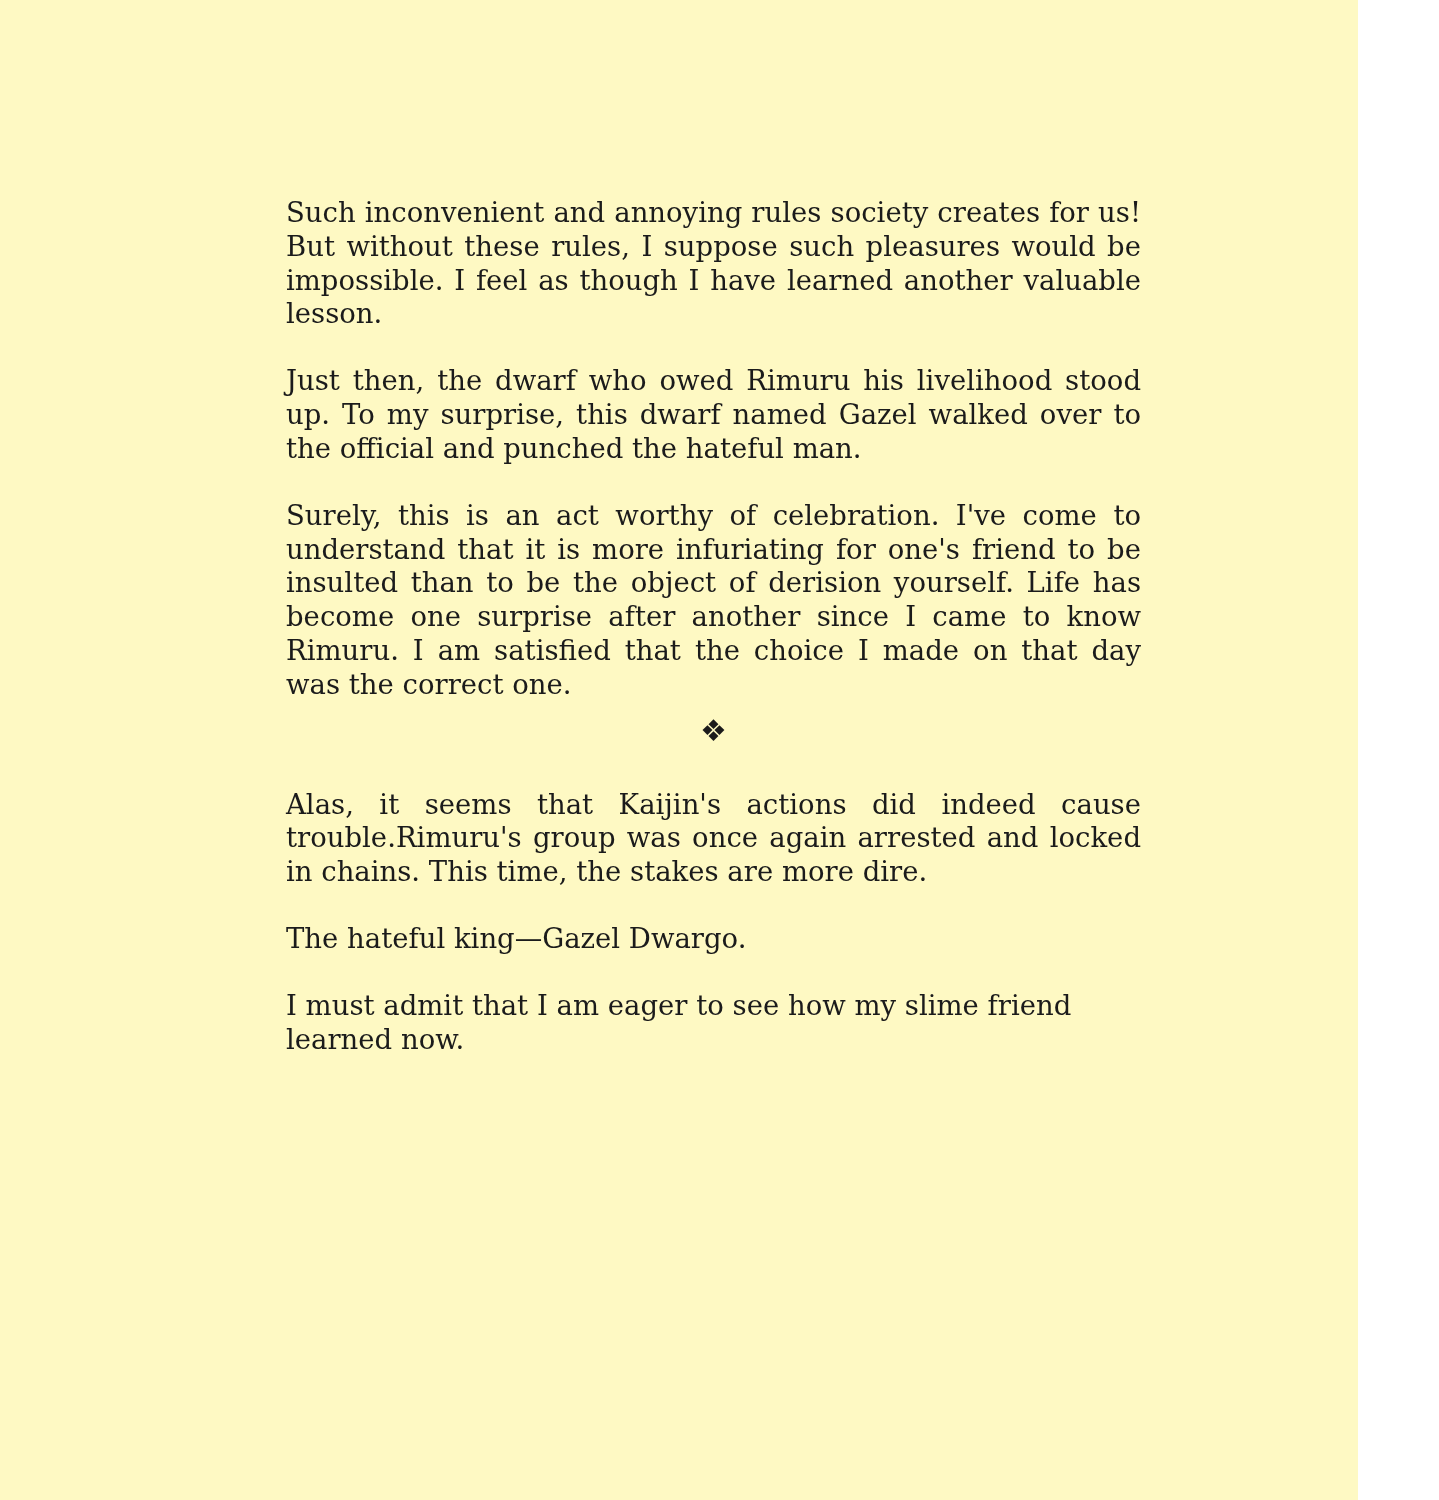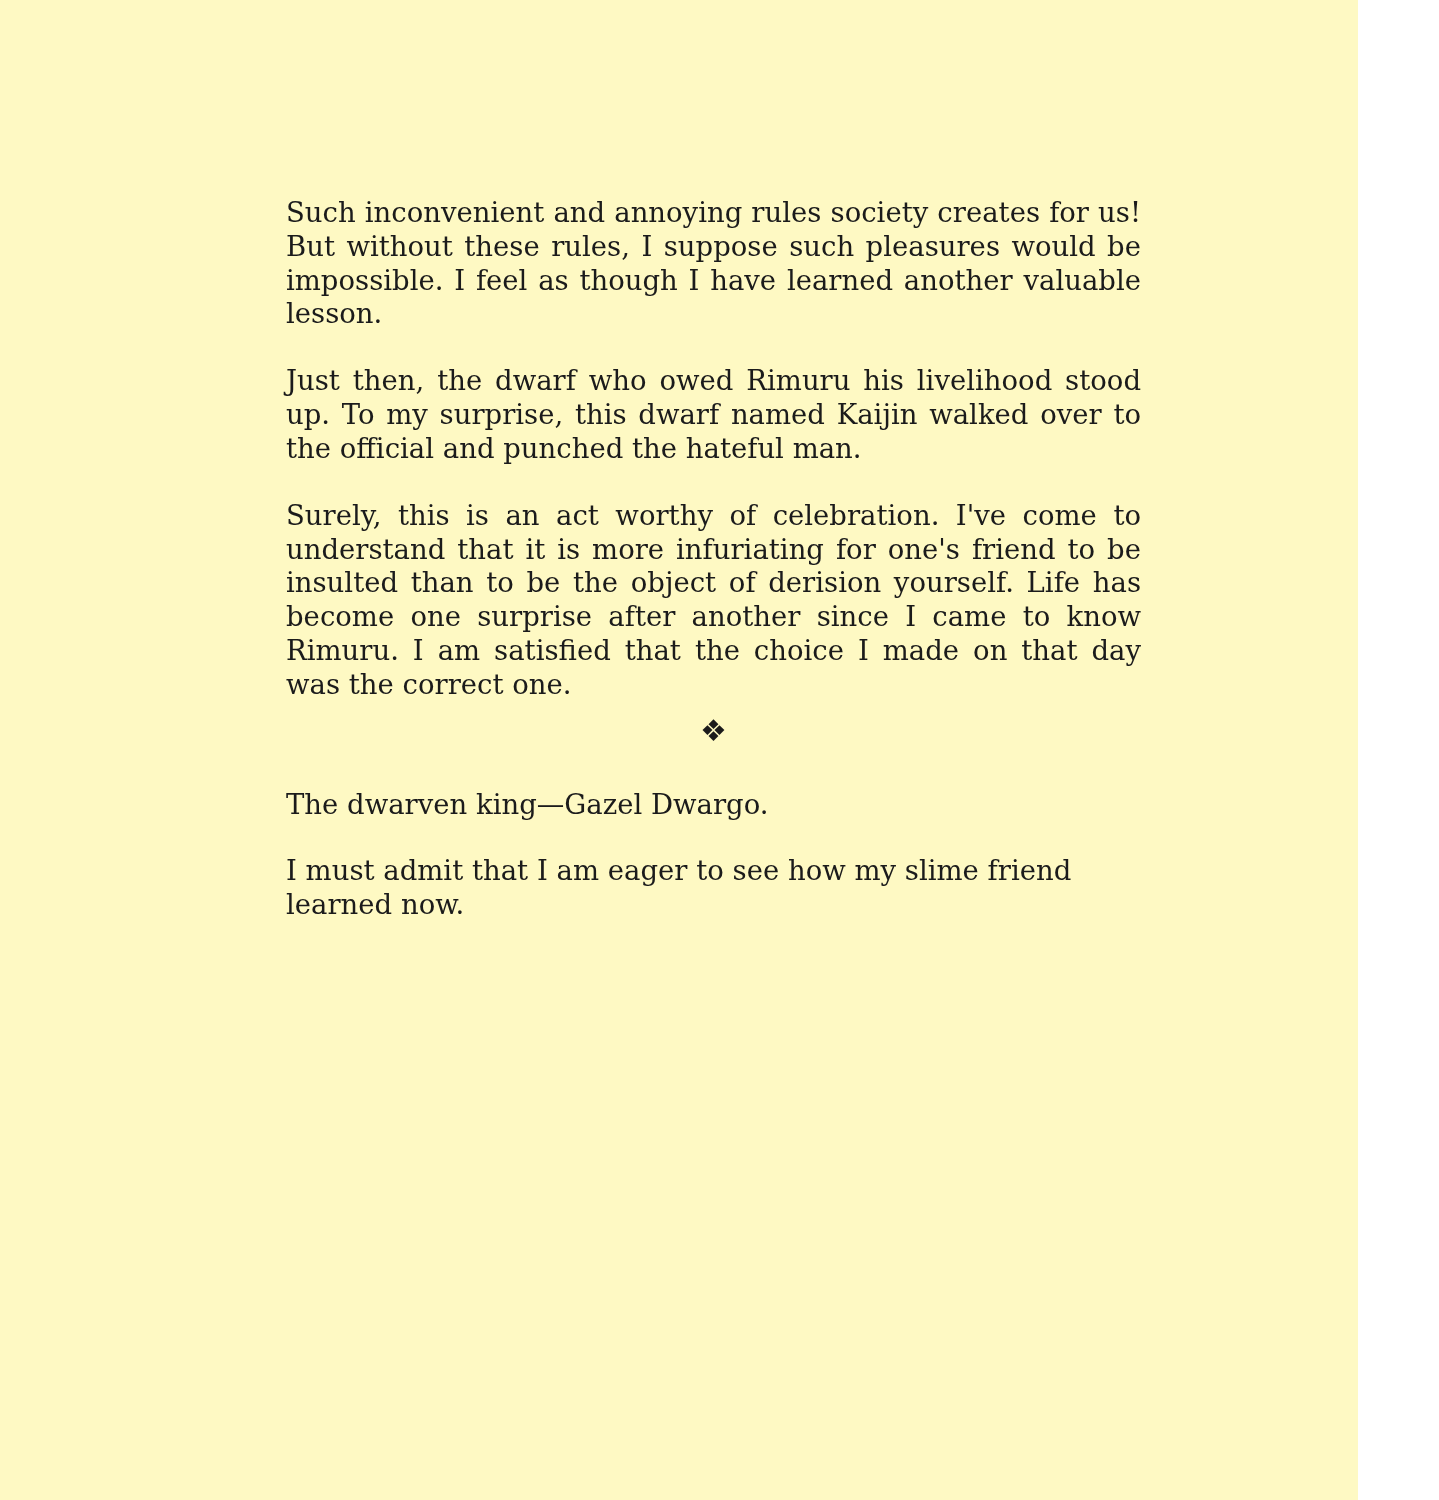--- a/index.html
+++ b/index.html
@@ -51,25 +51,26 @@
   }
 </style>
 </head>
 <body>
 
 <div class="page">
   <div class="text-column">
 
     <div>
       <p class="para">Such inconvenient and annoying rules society creates for us! But without these rules, I suppose such pleasures would be impossible. I feel as though I have learned another valuable lesson.</p>
-      <p class="para">Just then, the dwarf who owed Rimuru his livelihood stood up. To my surprise, this dwarf named Kaijin walked over to the official and punched the hateful man.</p>
+      <p class="para">Just then, the dwarf who owed Rimuru his livelihood stood up. To my surprise, this dwarf named Gazel walked over to the official and punched the hateful man.</p>
       <p class="para">Surely, this is an act worthy of celebration. I've come to understand that it is more infuriating for one's friend to be insulted than to be the object of derision yourself. Life has become one surprise after another since I came to know Rimuru. I am satisfied that the choice I made on that day was the correct one.</p>
     </div>
 
     <div class="divider">❖</div>
 
     <div class="section-after">
-      <p class="para no-justify">The dwarven king—Gazel Dwargo.</p>
+      <p class="para">Alas, it seems that Kaijin's actions did indeed cause trouble.Rimuru's group was once again arrested and locked in chains. This time, the stakes are more dire.</p>
+      <p class="para no-justify">The hateful king—Gazel Dwargo.</p>
       <p class="para no-justify">I must admit that I am eager to see how my slime friend learned now.</p>
     </div>
 
   </div>
 </div>
 
 </body></html>

